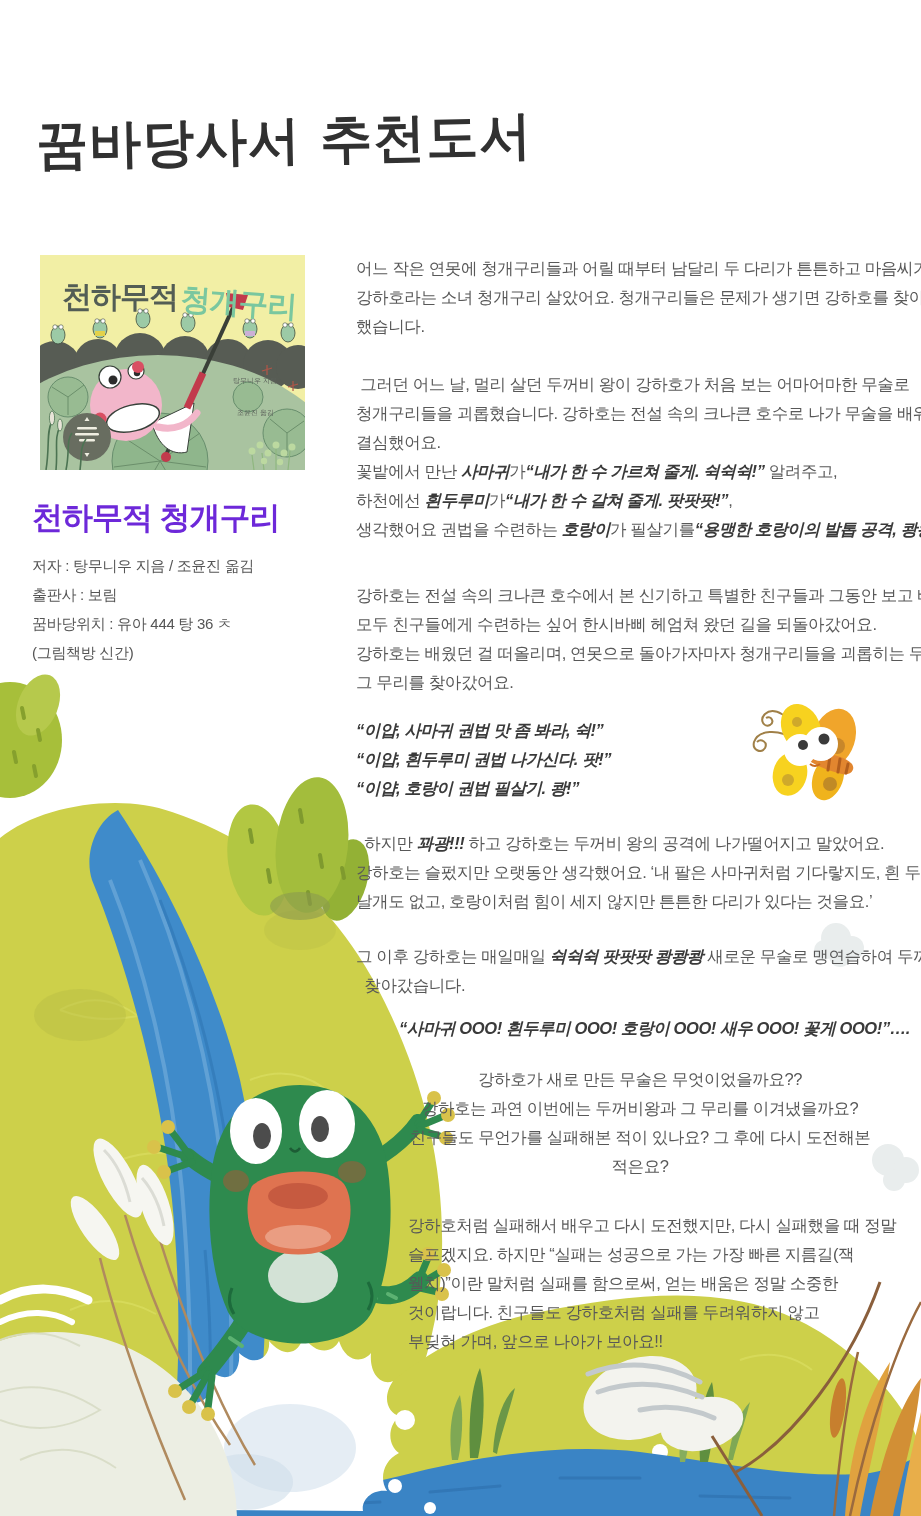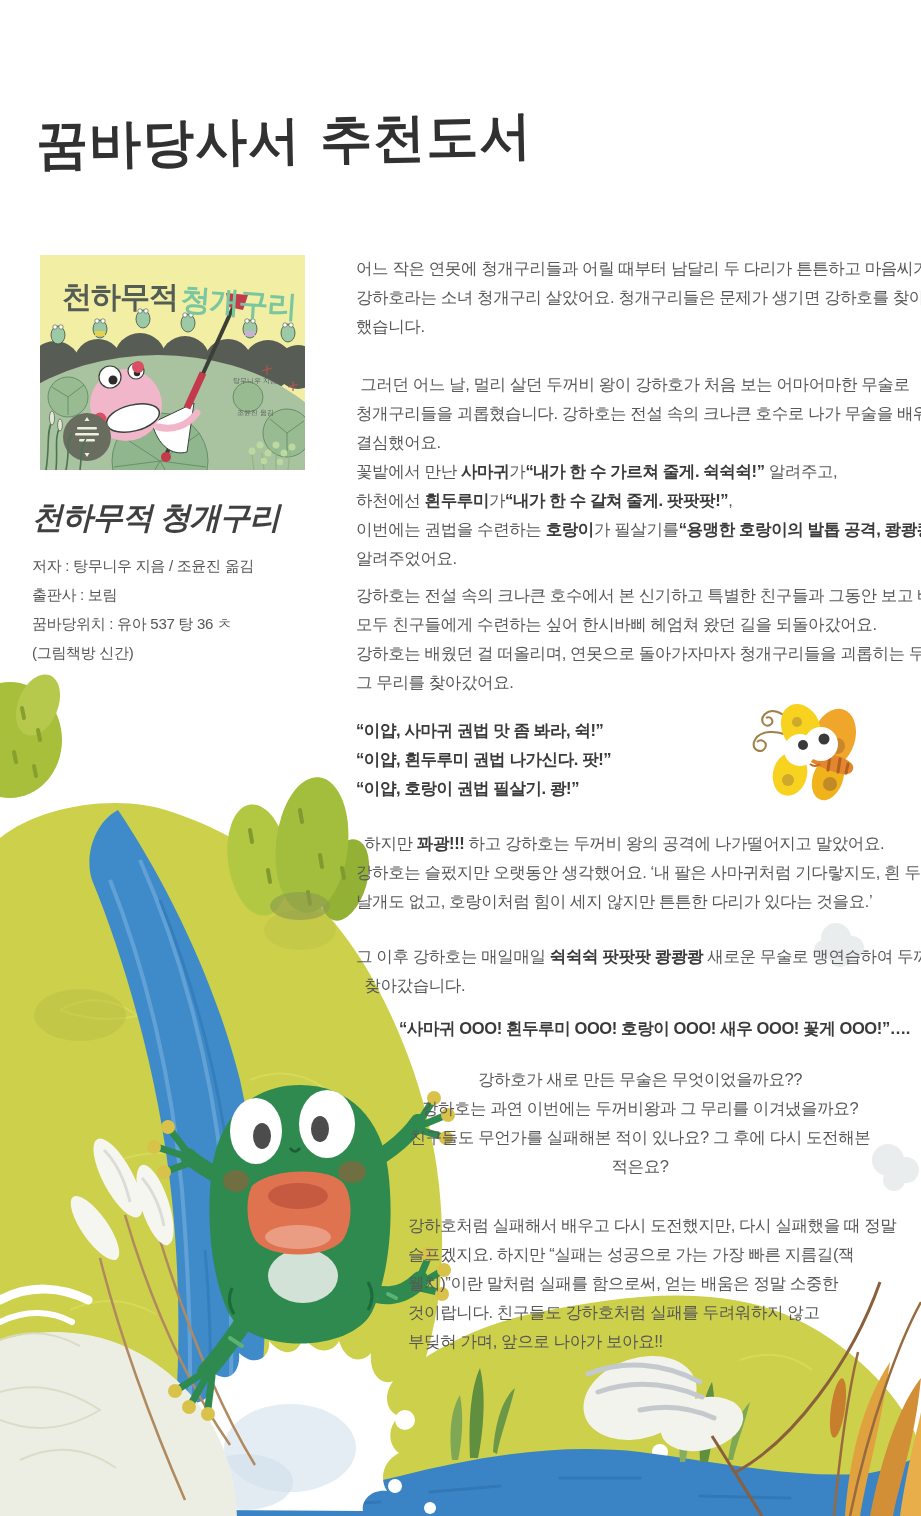--- a/index.html
+++ b/index.html
@@ -4,27 +4,27 @@
 <style>
   html,body{margin:0;padding:0;background:#ffffff;}
   .page{position:relative;width:921px;height:1516px;background:#fff;overflow:hidden;
         font-family:"Liberation Sans","DejaVu Sans",sans-serif;}
   .bg-art{position:absolute;left:0;top:0;width:921px;height:1516px;z-index:0;}
   .callig{position:absolute;left:36px;top:106px;margin:0;font-size:52px;font-weight:800;
           color:#313131;letter-spacing:1px;transform:rotate(-1.2deg);z-index:2;
           font-family:"DejaVu Sans",sans-serif;}
   .book-cover{position:absolute;left:40px;top:255px;width:265px;height:215px;z-index:2;}
   .book-title{position:absolute;left:32px;top:497px;margin:0;font-size:31px;font-weight:700;
-              color:#404040;letter-spacing:-1px;z-index:2;font-style:italic;}
+              color:#6d28d9;letter-spacing:-1px;z-index:2;}
   .book-meta{position:absolute;left:32px;top:551px;font-size:15px;color:#555;
              line-height:29px;z-index:2;letter-spacing:-0.3px;}
   .story{position:absolute;left:0;top:0;width:921px;height:1516px;z-index:2;}
   .para{position:absolute;font-size:16.5px;color:#585858;line-height:29px;letter-spacing:-0.4px;}
   .para div{white-space:nowrap;}
-  .para .b{font-weight:700;color:#3a3a3a;}
+  .para .b{font-weight:700;color:#3a3a3a;font-style:italic;}
   .p1{left:356px;top:254px;width:552px;}
   .p2{left:356px;top:370px;width:552px;}
   .p3{left:356px;top:581px;width:552px;}
   .p4{left:356px;top:716px;width:552px;}
   .p5{left:356px;top:829px;width:560px;}
   .p6{left:356px;top:942px;width:560px;}
   .p7{left:399px;top:1014px;width:520px;}
   .p8{left:400px;top:1065px;width:480px;text-align:center;}
   .p9{left:408px;top:1211px;width:496px;text-align:left;}
   .butterfly{position:absolute;left:738px;top:694px;width:135px;height:110px;z-index:1;}
@@ -407,21 +407,21 @@
 
       <text x="22" y="52" font-size="30" font-weight="bold" fill="#535d55" letter-spacing="-1">천하무적</text>
       <text font-size="30" font-weight="bold" fill="#7ac79f" letter-spacing="-1" transform="translate(140,54) rotate(4)">청개구리</text>
     </svg>
   </div>
 
   <h2 class="book-title">천하무적 청개구리</h2>
   <div class="book-meta">
     <div>저자 : 탕무니우 지음 / 조윤진 옮김</div>
     <div>출판사 : 보림</div>
-    <div>꿈바당위치 : 유아 537 탕 36 ㅊ</div>
+    <div>꿈바당위치 : 유아 444 탕 36 ㅊ</div>
     <div>(그림책방 신간)</div>
   </div>
 
   <svg class="butterfly" viewBox="0 0 135 110">
     <g stroke="#a08048" stroke-width="2" fill="none">
       <path d="M62,40 C52,22 36,12 27,20 C21,26 26,34 32,31 C37,28 33,21 28,24"></path>
       <path d="M58,46 C40,34 20,36 16,48 C14,56 23,60 27,54 C30,48 23,44 19,48"></path>
     </g>
     <ellipse cx="96" cy="44" rx="21" ry="30" fill="#f0a52b" transform="rotate(18 96 44)"></ellipse>
     <circle cx="99" cy="52" r="8" fill="#c8872a"></circle>
@@ -449,22 +449,21 @@
         <div><span>어느 작은 연못에 청개구리들과 어릴 때부터 남달리 두 다리가 튼튼하고 마음씨가 따뜻한</span></div>
         <div><span>강하호라는 소녀 청개구리 살았어요. 청개구리들은 문제가 생기면 강하호를 찾아가곤</span></div>
         <div><span>했습니다.</span></div>
       </div>
     <div class="para p2">
         <div><span>&nbsp;그러던 어느 날, 멀리 살던 두꺼비 왕이 강하호가 처음 보는 어마어마한 무술로</span></div>
         <div><span>청개구리들을 괴롭혔습니다. 강하호는 전설 속의 크나큰 호수로 나가 무술을 배워야겠다고</span></div>
         <div><span>결심했어요.</span></div>
         <div><span>꽃밭에서 만난 </span><span class="b">사마귀</span><span>가</span><span class="b">“내가 한 수 가르쳐 줄게. 쉭쉭쉭!”</span><span> 알려주고,</span></div>
         <div><span>하천에선 </span><span class="b">흰두루미</span><span>가</span><span class="b">“내가 한 수 갈쳐 줄게. 팟팟팟!”</span><span>,</span></div>
-        <div><span>이번에는 권법을 수련하는 </span><span class="b">호랑이</span><span>가 필살기를</span><span class="b">“용맹한 호랑이의 발톱 공격, 쾅쾅쾅!”</span></div>
-        <div><span>알려주었어요.</span></div>
+        <div><span>생각했어요 권법을 수련하는 </span><span class="b">호랑이</span><span>가 필살기를</span><span class="b">“용맹한 호랑이의 발톱 공격, 쾅쾅쾅!”</span></div>
       </div>
     <div class="para p3">
         <div><span>강하호는 전설 속의 크나큰 호수에서 본 신기하고 특별한 친구들과 그동안 보고 배운 걸</span></div>
         <div><span>모두 친구들에게 수련하는 싶어 한시바삐 헤엄쳐 왔던 길을 되돌아갔어요.</span></div>
         <div><span>강하호는 배웠던 걸 떠올리며, 연못으로 돌아가자마자 청개구리들을 괴롭히는 두꺼비 왕과</span></div>
         <div><span>그 무리를 찾아갔어요.</span></div>
       </div>
     <div class="para p4">
         <div><span class="b">“이얍, 사마귀 권법 맛 좀 봐라, 쉭!”</span></div>
         <div><span class="b">“이얍, 흰두루미 권법 나가신다. 팟!”</span></div>

